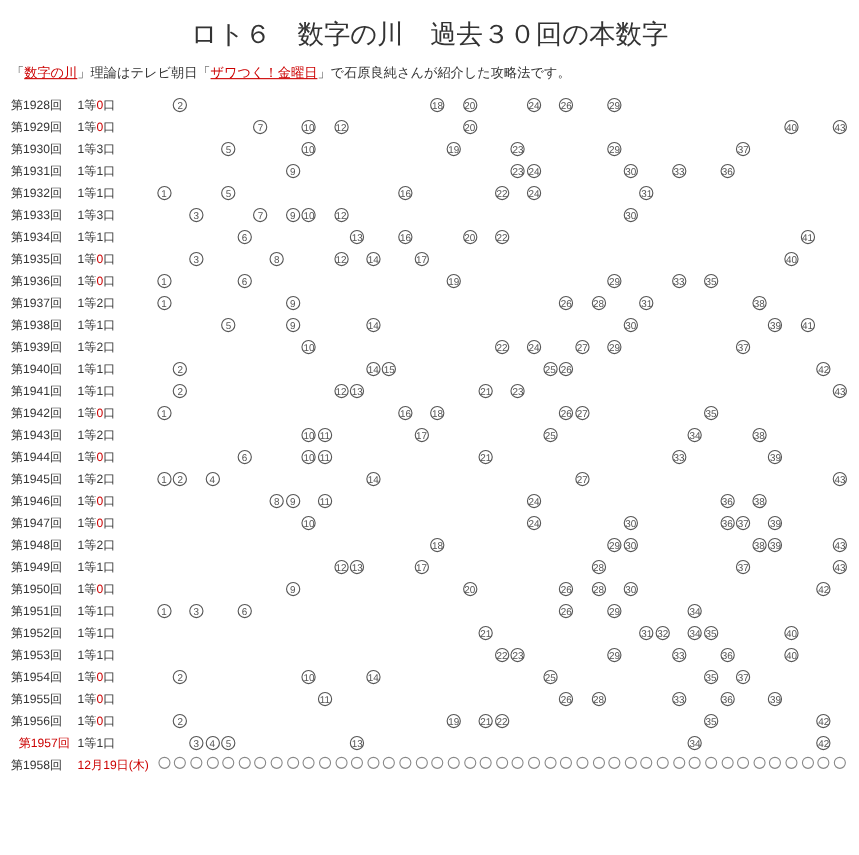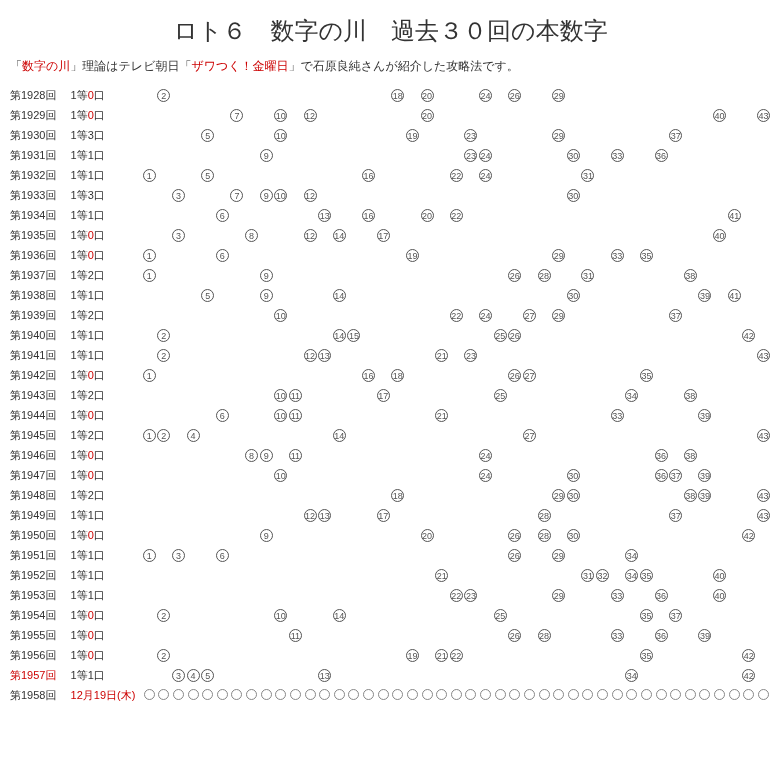--- a/index.html
+++ b/index.html
@@ -15,21 +15,21 @@
     text-align: center;
     font-size: 24px;
     font-weight: normal;
     margin: 5px 0 10px 0;
   }
   .intro {
     font-size: 12px;
     line-height: 1.5;
     margin-bottom: 10px;
   }
-  .red { color: #c00; }
+  .red { color: #c00; text-decoration: underline; }
   .table {
     display: table;
     border-collapse: collapse;
     width: 100%;
   }
   .row {
     display: table-row;
     height: 20px;
   }
   .cell {
@@ -59,21 +59,21 @@
     box-sizing: border-box;
   }
   .empty-circ {
     display: inline-block;
     width: 11px;
     height: 11px;
     border: 1px solid #888;
     border-radius: 50%;
     box-sizing: border-box;
   }
-  .lastrow .round { color: #c00; }
+  .lastrow .round { color: #c00; text-align: center; }
   .nextrow .prize { color: #c00; }
 </style>
 </head>
 <body>
 
 <h1>ロト６　数字の川　過去３０回の本数字</h1>
 
 <div class="intro">
   <div>
     <span>「</span><span class="red">数字の川</span><span>」理論はテレビ朝日「</span><span class="red">ザワつく！金曜日</span><span>」で石原良純さんが紹介した攻略法です。</span>

